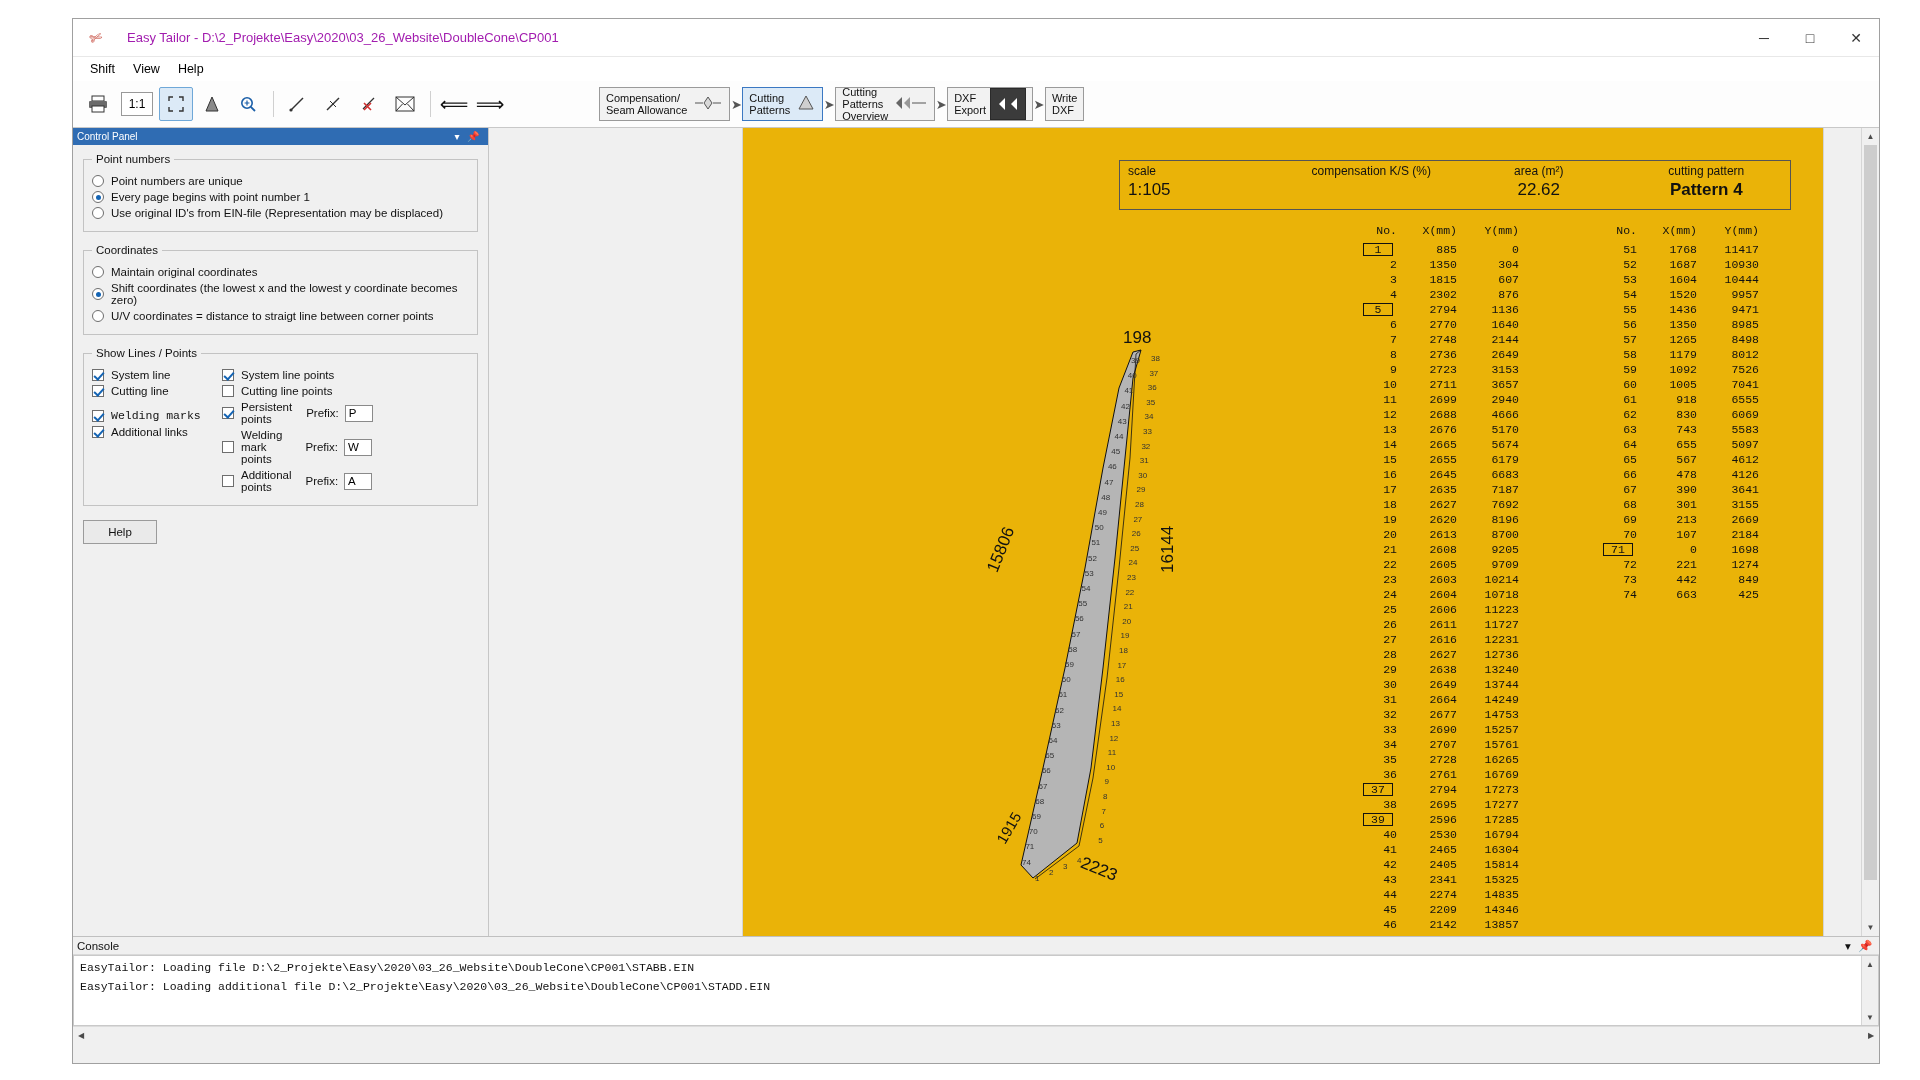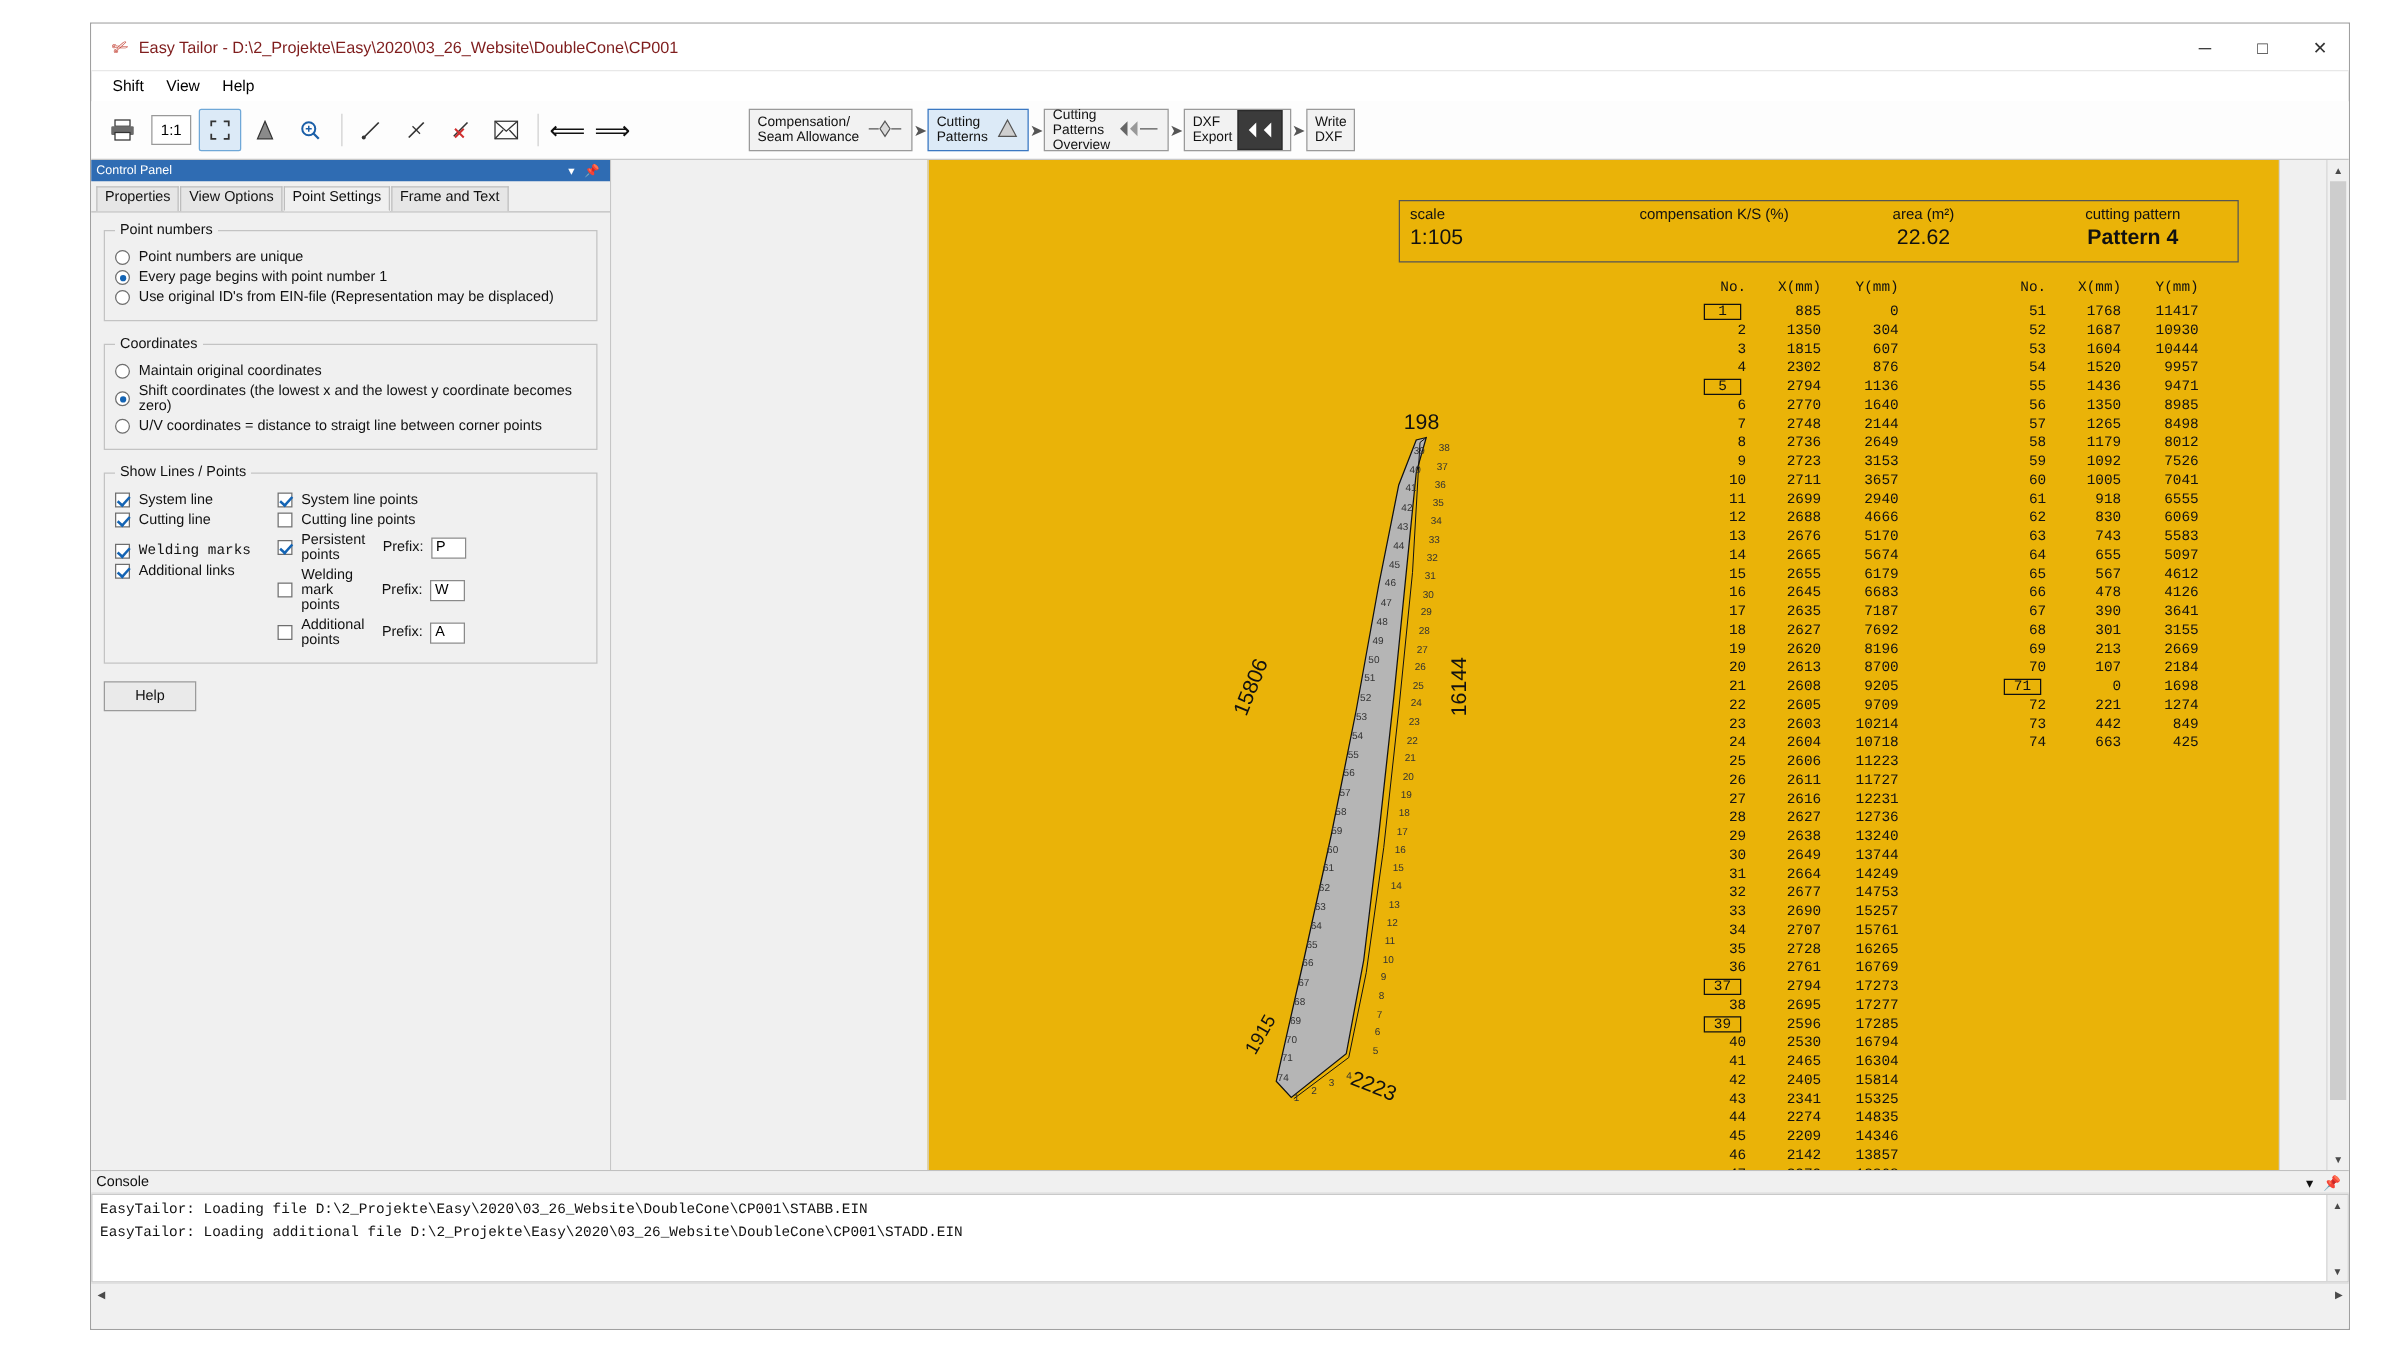--- a/index.html
+++ b/index.html
@@ -35,22 +35,22 @@
   .title-icon {
     width: 26px;
     margin-left: 10px;
     color: #c0392b;
     font-size: 15px;
     text-align: center;
     transform: rotate(-20deg);
   }
   .title-text {
     font-size: 13px;
-    color: #7f1d1d;
-    margin-left: 2px;
+    color: #a21caf;
+    margin-left: 18px;
   }
   .win-buttons {
     margin-left: auto;
     display: flex;
     height: 100%;
   }
   .win-btn {
     width: 46px;
     height: 100%;
     display: flex;
@@ -512,26 +512,20 @@
   <div class="body-area">
 
     <div class="control-panel">
       <div class="cp-header">
         <span>Control Panel</span>
         <span class="sp">
           <span>▾</span>
           <span>📌</span>
         </span>
       </div>
-      <div class="cp-tabs">
-        <div class="cp-tab">Properties</div>
-        <div class="cp-tab">View Options</div>
-        <div class="cp-tab active">Point Settings</div>
-        <div class="cp-tab">Frame and Text</div>
-      </div>
 
       <div class="cp-content">
 
         <fieldset class="grp">
           <legend>Point numbers</legend>
           <div class="row">
             <span class="radio"></span>
             <span>Point numbers are unique</span>
           </div>
           <div class="row">

